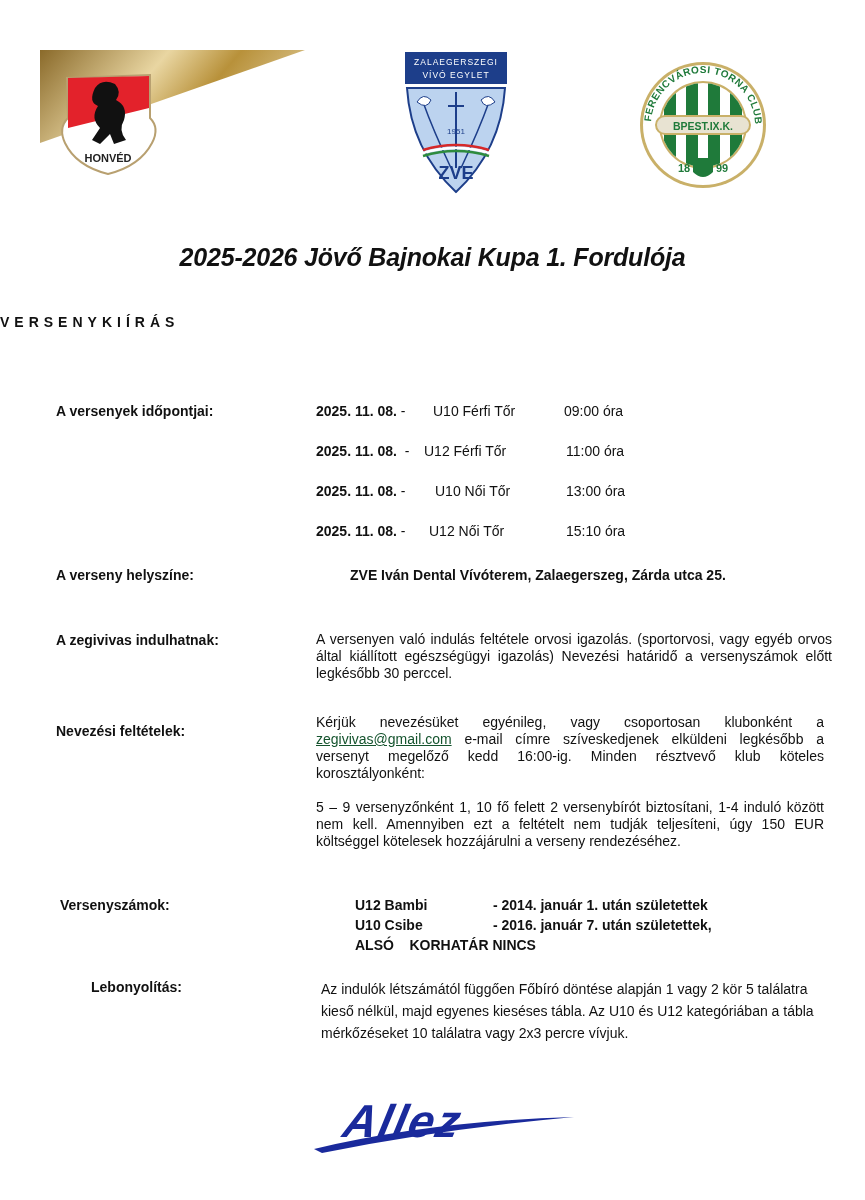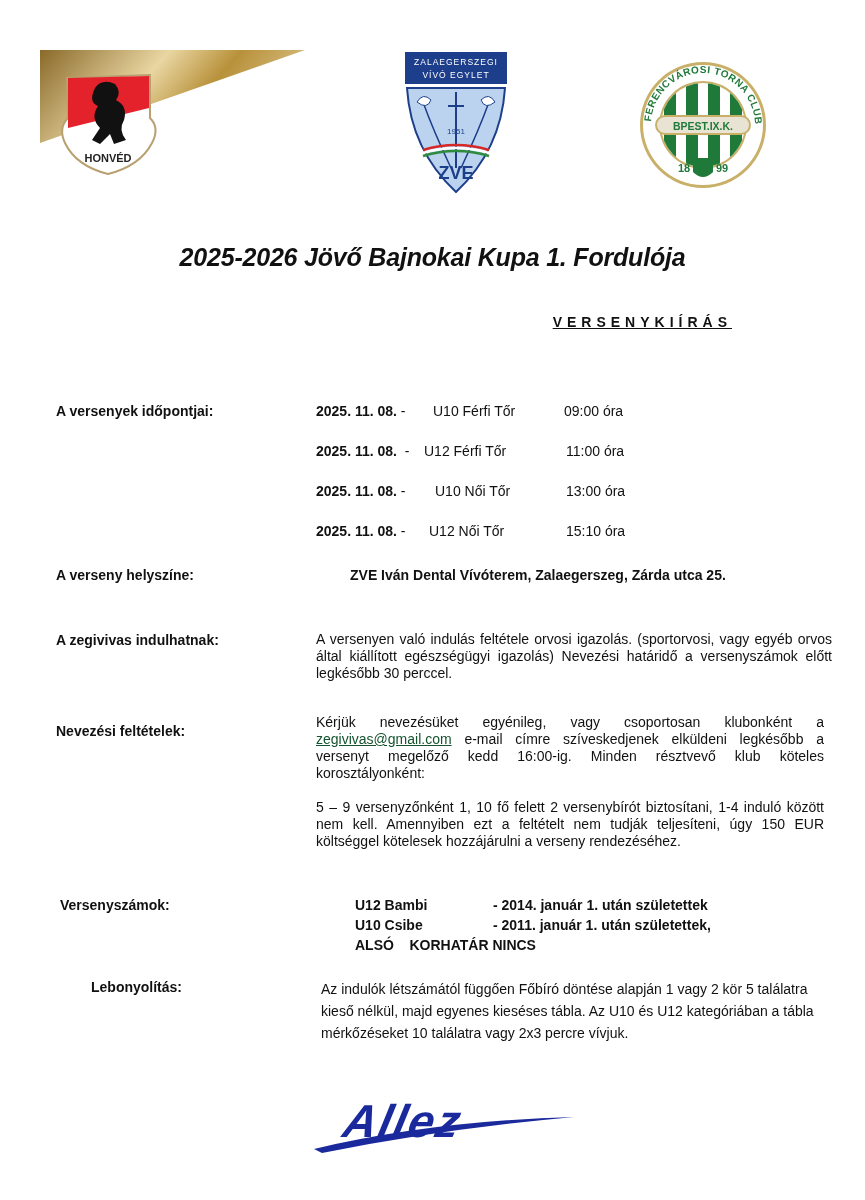--- a/index.html
+++ b/index.html
@@ -2,21 +2,21 @@
 <html><head>
 <meta charset="utf-8">
 <style>
   html, body { margin: 0; padding: 0; background: #ffffff; }
   body { width: 865px; height: 1200px; position: relative; overflow: hidden; font-family: "Liberation Sans", sans-serif; color: #111; }
   .abs { position: absolute; }
   .logo-honved { left: 40px; top: 48px; width: 268px; height: 128px; }
   .logo-zve { left: 393px; top: 50px; width: 125px; height: 145px; }
   .logo-ftc { left: 638px; top: 60px; width: 130px; height: 130px; }
   .title { left: 0; width: 865px; top: 243px; text-align: center; font-size: 25px; font-weight: bold; letter-spacing: -0.2px; font-style: italic; }
-  .subtitle { left: 0; width: 732px; top: 314px; text-align: right; font-size: 14px; font-weight: bold; letter-spacing: 5px; text-decoration: underline; }
+  .subtitle { left: 0; width: 732px; top: 314px; text-align: left; font-size: 14px; font-weight: bold; letter-spacing: 5px; }
   .label { font-size: 14px; font-weight: bold; }
   .txt { font-size: 14px; }
   .bold { font-weight: bold; margin-left: 34px; }
   .justify { text-align: justify; text-align-last: left; line-height: 17px; }
   a.mail { color: #14532d; text-decoration: underline; }
   .sched-row { position: absolute; left: 316px; font-size: 14px; white-space: nowrap; }
   .sched-row .date { font-weight: bold; }
   .sched-row .cat { display: inline-block; position: absolute; left: 117px; }
   .sched-row .time { display: inline-block; position: absolute; left: 248px; text-align: center; }
 </style>
@@ -122,21 +122,21 @@
 <div class="abs label" style="left:56px; top:723px;">Nevezési feltételek:</div>
 <div class="abs txt justify" style="left:316px; top:714px; width:508px;">
   <span>Kérjük nevezésüket egyénileg, vagy csoportosan klubonként a </span><a class="mail">zegivivas@gmail.com</a><span> e-mail címre szíveskedjenek elküldeni legkésőbb a versenyt megelőző kedd 16:00-ig. Minden résztvevő klub köteles korosztályonként:</span>
 </div>
 <div class="abs txt justify" style="left:316px; top:799px; width:508px;">5 – 9 versenyzőnként 1, 10 fő felett 2 versenybírót biztosítani, 1-4 induló között nem kell. Amennyiben ezt a feltételt nem tudják teljesíteni, úgy 150 EUR költséggel kötelesek hozzájárulni a verseny rendezéséhez.</div>
 
 <div class="abs label" style="left:60px; top:897px;">Versenyszámok:</div>
 <div class="abs txt bold" style="left:321px; top:897px;">U12 Bambi</div>
 <div class="abs txt bold" style="left:459px; top:897px;">- 2014. január 1. után születettek</div>
 <div class="abs txt bold" style="left:321px; top:917px;">U10 Csibe</div>
-<div class="abs txt bold" style="left:459px; top:917px;">- 2011. január 1. után születettek,</div>
+<div class="abs txt bold" style="left:459px; top:917px;">- 2016. január 7. után születettek,</div>
 <div class="abs txt bold" style="left:321px; top:937px; white-space:pre;">ALSÓ    KORHATÁR NINCS</div>
 
 <div class="abs label" style="left:63px; top:979px;padding-left:28px;">Lebonyolítás:</div>
 <div class="abs txt" style="left:321px; top:978px; width:506px; line-height:22px;">Az indulók létszámától függően Főbíró döntése alapján 1 vagy 2 kör 5 találatra kieső nélkül, majd egyenes kieséses tábla. Az U10 és U12 kategóriában a tábla mérkőzéseket 10 találatra vagy 2x3 percre vívjuk.</div>
 
 <div class="abs" style="left:312px; top:1095px; width:265px; height:60px;">
   <svg width="265" height="60" viewBox="0 0 265 60">
     <text x="38" y="42" font-family="Liberation Sans, sans-serif" font-size="46" font-weight="bold" font-style="italic" fill="#1a2a9c" letter-spacing="2" transform="skewX(-12)">Allez</text>
     <path d="M2,54 Q120,26 262,22 Q130,34 10,58 Z" fill="#1a2a9c"></path>
   </svg>

